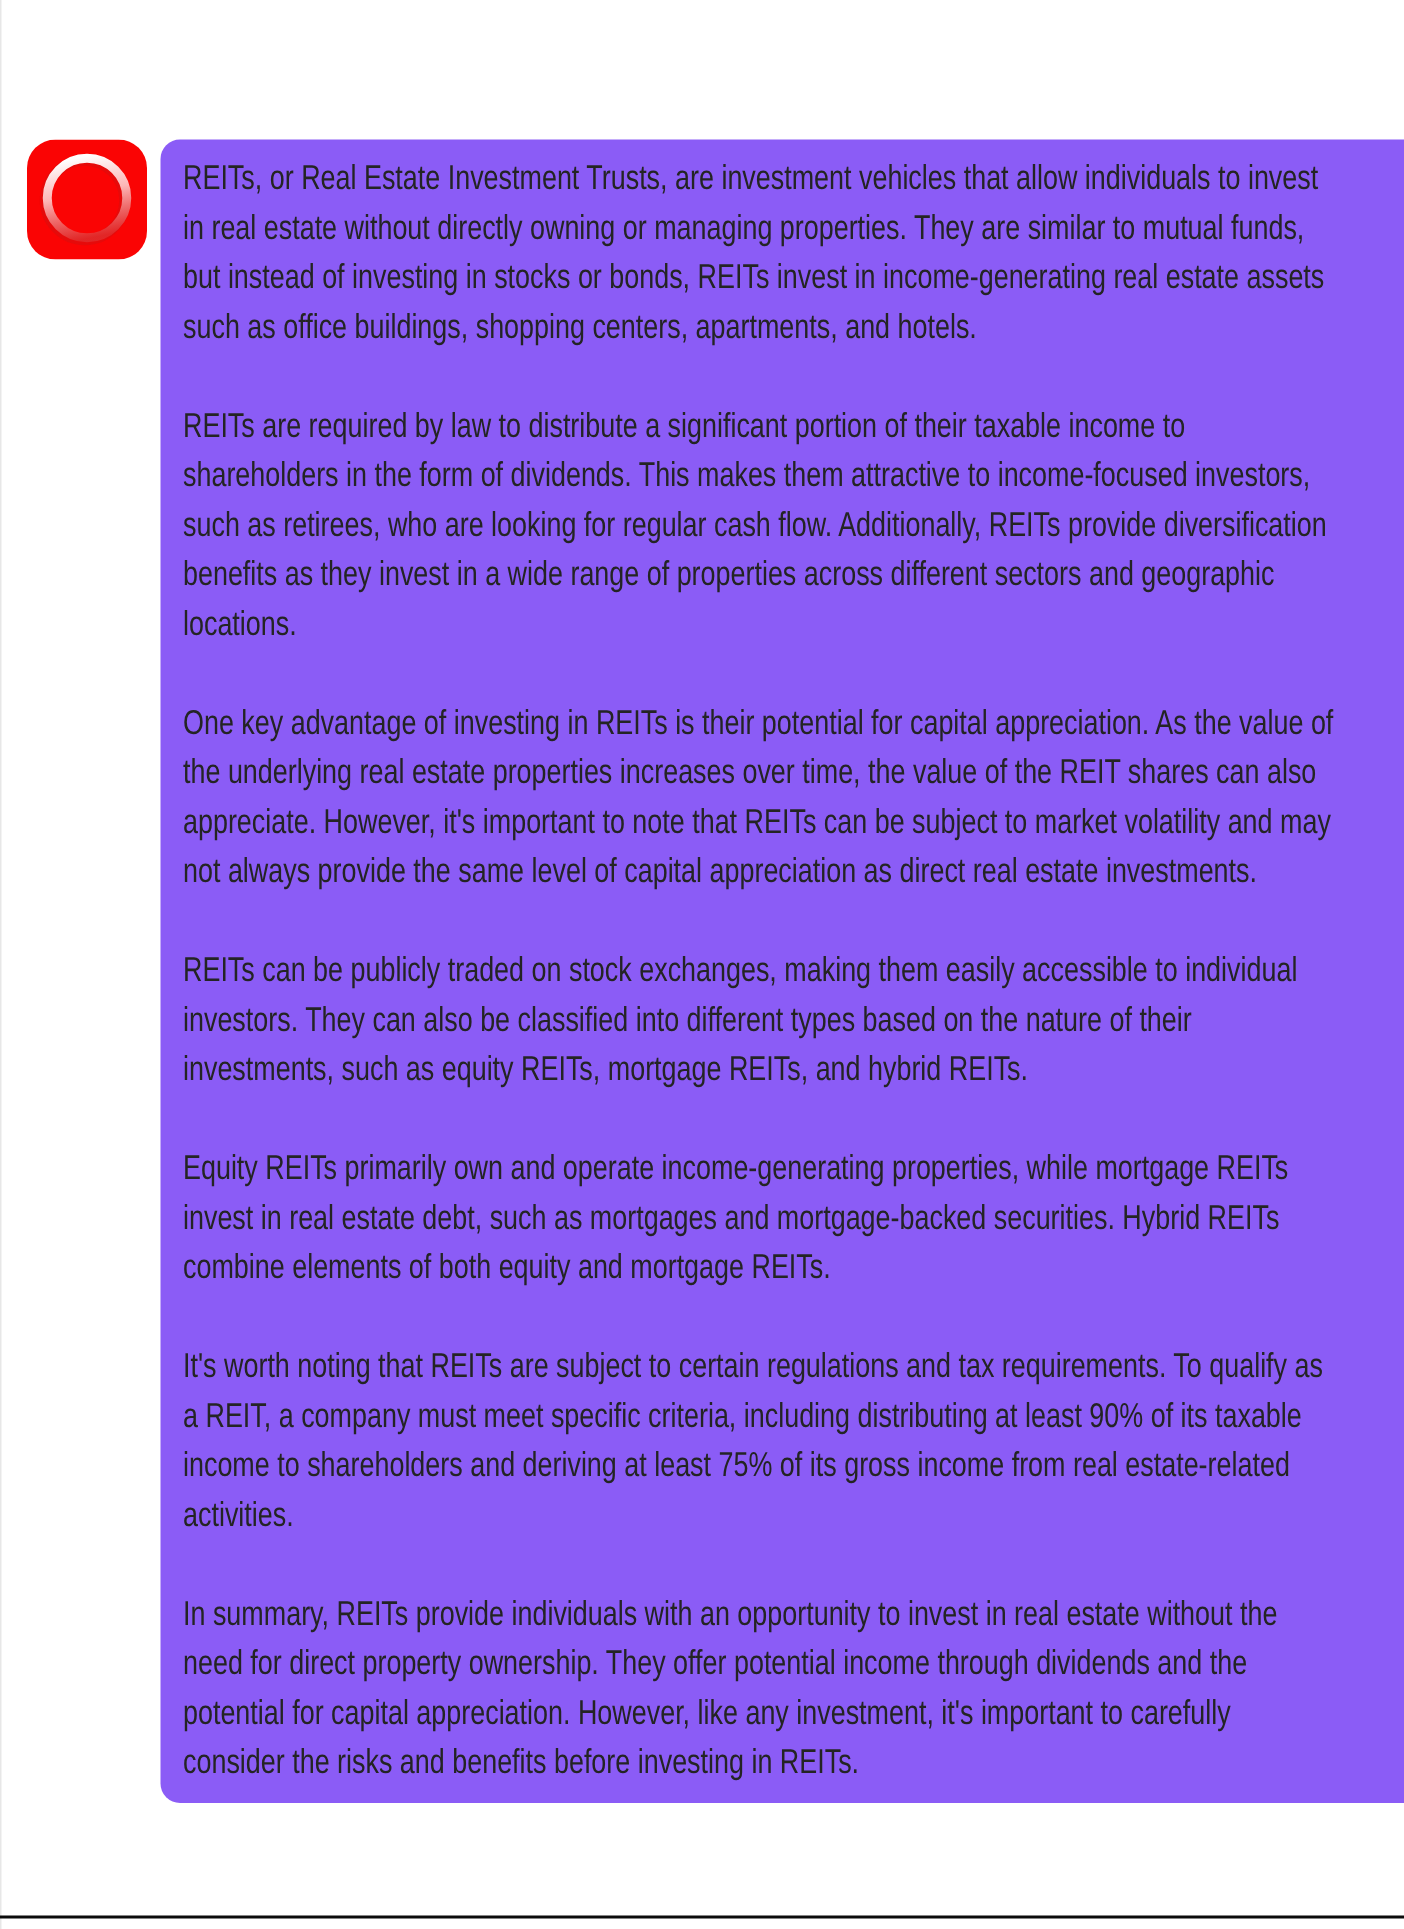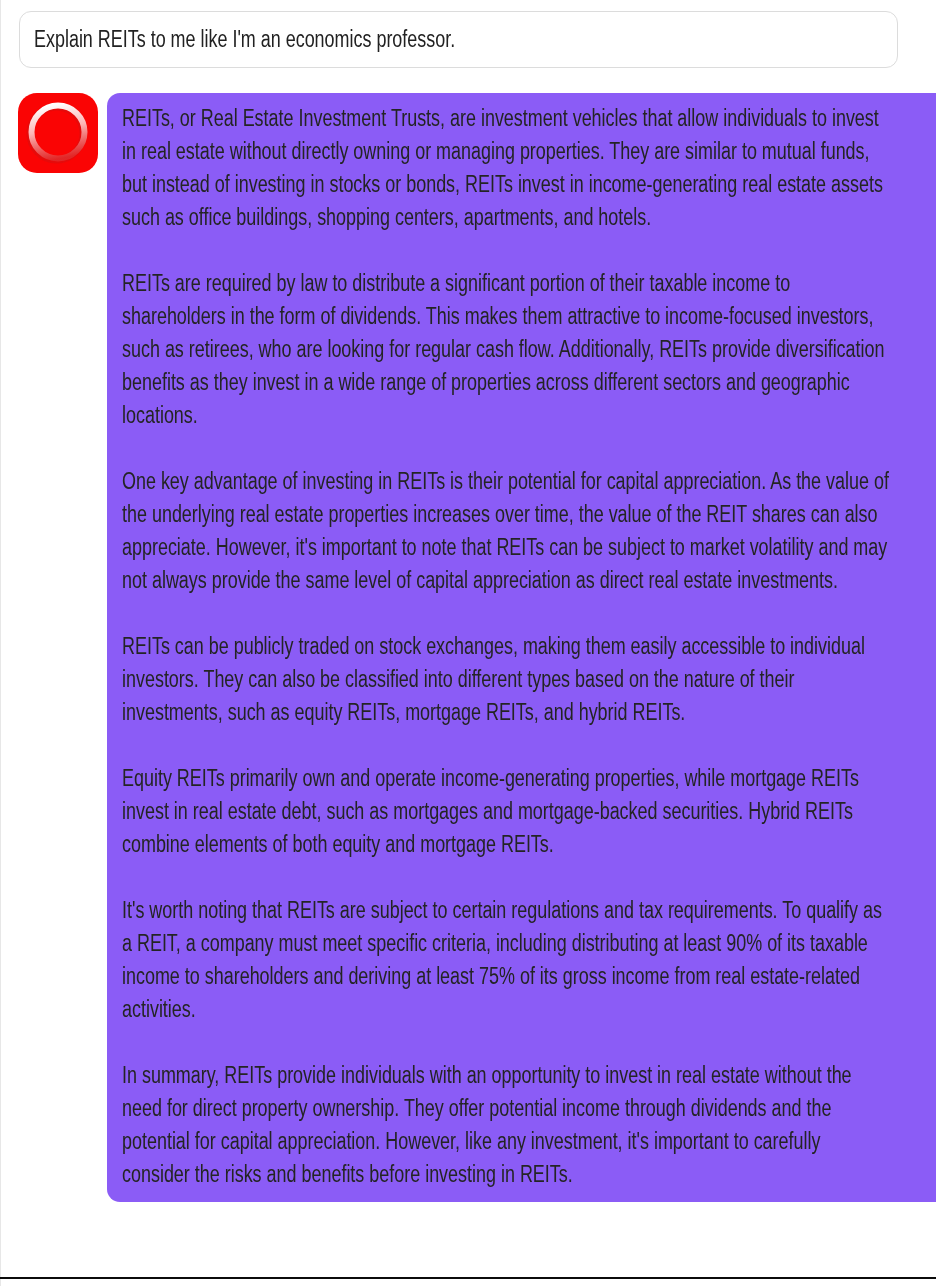--- a/index.html
+++ b/index.html
@@ -76,23 +76,20 @@
     background: #0b0b0b;
   }
 </style>
 </head>
 <body>
 
 <div class="page">
 
   <div class="window-left-edge"></div>
 
-  <div class="user-box">
-    <span class="condense">Explain REITs to me like I'm an economics professor.</span>
-  </div>
 
   <div class="assistant-row">
 
     <div class="avatar">
       <svg width="80" height="80" viewBox="0 0 80 80" xmlns="http://www.w3.org/2000/svg">
         <defs>
           <linearGradient id="ringGrad" x1="0.35" y1="0" x2="0.55" y2="1">
             <stop offset="0" stop-color="#ffffff" stop-opacity="1"></stop>
             <stop offset="0.45" stop-color="#ffc9c9" stop-opacity="0.9"></stop>
             <stop offset="1" stop-color="#e03030" stop-opacity="0.75"></stop>

